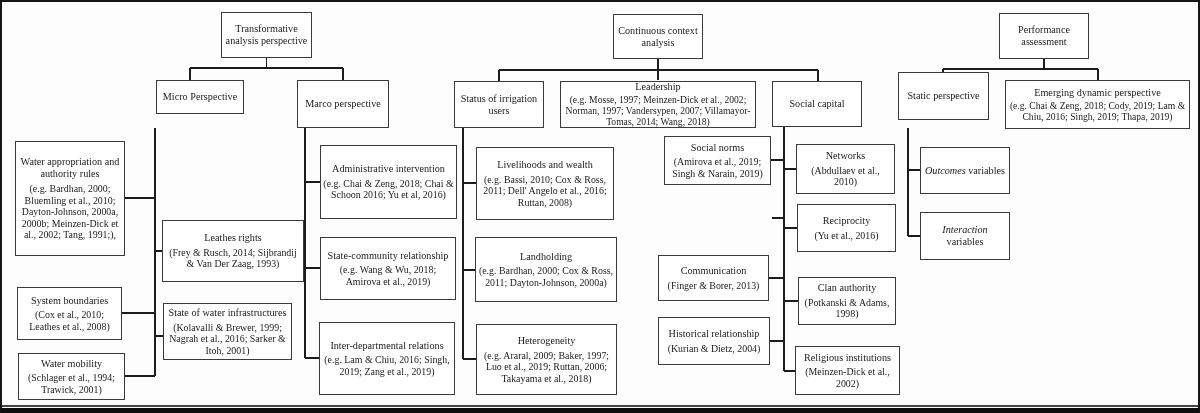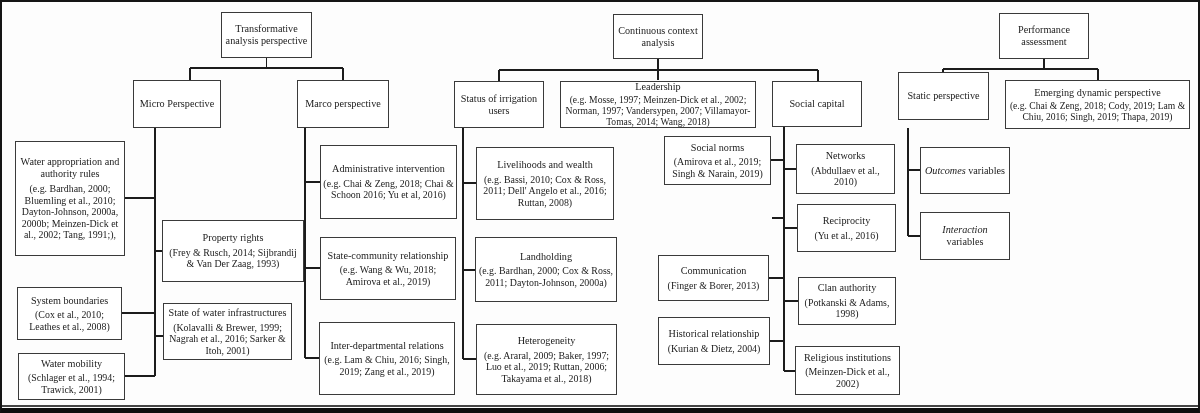--- a/index.html
+++ b/index.html
@@ -67,21 +67,21 @@
   <div class="node" style="left:219px;top:10px;width:91px;height:46px">
     <span class="t">Transformative analysis perspective</span>
   </div>
   <div class="node" style="left:611px;top:12px;width:90px;height:45px">
     <span class="t">Continuous context analysis</span>
   </div>
   <div class="node" style="left:997px;top:11px;width:90px;height:46px">
     <span class="t">Performance assessment</span>
   </div>
 
-  <div class="node" style="left:131px;top:78px;width:88px;height:48px">
+  <div class="node" style="left:154px;top:78px;width:88px;height:34px">
     <span class="t">Micro Perspective</span>
   </div>
   <div class="node" style="left:295px;top:78px;width:92px;height:48px">
     <span class="t">Marco perspective</span>
   </div>
   <div class="node" style="left:452px;top:79px;width:90px;height:47px">
     <span class="t">Status of irrigation users</span>
   </div>
   <div class="node" style="left:558px;top:79px;width:196px;height:47px">
     <span class="t">Leadership</span>
@@ -96,21 +96,21 @@
   <div class="node" style="left:1003px;top:78px;width:185px;height:49px">
     <span class="t">Emerging dynamic perspective</span>
     <span class="r tight">(e.g. Chai &amp; Zeng, 2018; Cody, 2019; Lam &amp; Chiu, 2016; Singh, 2019; Thapa, 2019)</span>
   </div>
 
   <div class="node" style="left:13px;top:139px;width:110px;height:115px">
     <span class="t">Water appropriation and authority rules</span>
     <span class="r">(e.g. Bardhan, 2000; Bluemling et al., 2010; Dayton-Johnson, 2000a, 2000b; Meinzen-Dick et al., 2002; Tang, 1991;),</span>
   </div>
   <div class="node" style="left:160px;top:218px;width:142px;height:62px">
-    <span class="t">Property rights</span>
+    <span class="t">Leathes rights</span>
     <span class="r">(Frey &amp; Rusch, 2014; Sijbrandij &amp; Van Der Zaag, 1993)</span>
   </div>
   <div class="node" style="left:15px;top:285px;width:105px;height:53px">
     <span class="t">System boundaries</span>
     <span class="r">(Cox et al., 2010; Leathes et al., 2008)</span>
   </div>
   <div class="node" style="left:161px;top:301px;width:129px;height:57px;padding:1px">
     <span class="t">State of water infrastructures</span>
     <span class="r">(Kolavalli &amp; Brewer, 1999; Nagrah et al., 2016; Sarker &amp; Itoh, 2001)</span>
   </div>

